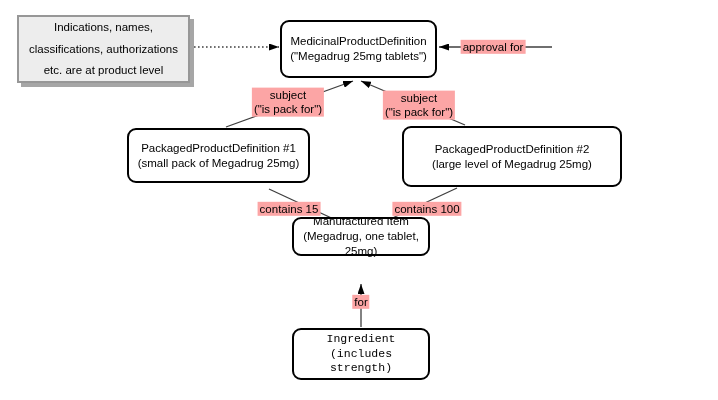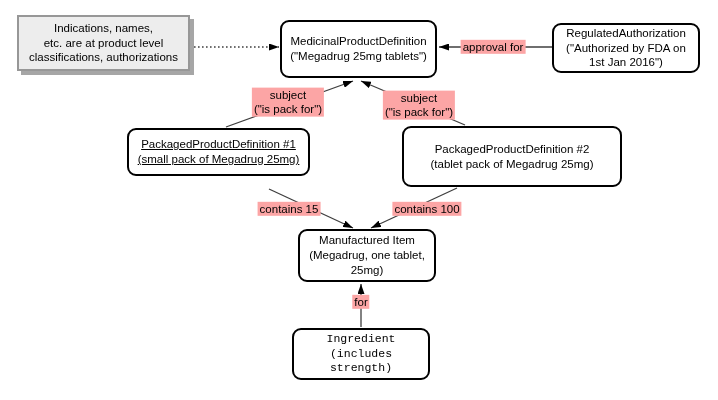--- a/index.html
+++ b/index.html
@@ -50,26 +50,26 @@
     background: #fca5a5;
     padding: 0 2px;
     font-size: 11.5px;
     line-height: 1.25;
     white-space: nowrap;
     text-align: center;
     color: #000000;
   }
 
   
-  #node-note        { left: 17px;  top: 15px;  width: 173px; height: 56px; }
+  #node-note        { left: 17px;  top: 15px;  width: 173px; height: 68px; gap: 7px; }
   #node-mpd         { left: 280px; top: 20px;  width: 157px; height: 58px; text-align: center; }
   #node-regauth     { left: 552px; top: 23px;  width: 148px; height: 50px; }
-  #node-ppd1        { left: 127px; top: 128px; width: 183px; height: 48px; text-decoration: underline; }
+  #node-ppd1        { left: 127px; top: 128px; width: 183px; height: 55px; }
   #node-ppd2        { left: 402px; top: 126px; width: 220px; height: 61px; }
-  #node-mi          { left: 292px; top: 229px; width: 138px; height: 53px; margin-left: 6px; }
+  #node-mi          { left: 292px; top: 217px; width: 138px; height: 39px; }
   #node-ingredient  { left: 292px; top: 328px; width: 138px; height: 52px; font-family: Liberation Mono, monospace; }
 
   #label-approval   { left: 493px; top: 47px;  }
   #label-subject-l  { left: 288px; top: 102px; }
   #label-subject-r  { left: 419px; top: 105px; }
   #label-contains10 { left: 289px; top: 209px; }
   #label-contains100{ left: 427px; top: 209px; }
   #label-for        { left: 361px; top: 302px; }
 </style>
 </head>
@@ -94,43 +94,38 @@
 
     <line x1="269" y1="189" x2="353" y2="228" stroke="#3f3f3f" stroke-width="1.3" marker-end="url(#arrow)"></line>
 
     <line x1="457" y1="188" x2="371" y2="228" stroke="#3f3f3f" stroke-width="1.3" marker-end="url(#arrow)"></line>
 
     <line x1="361" y1="327" x2="361" y2="284" stroke="#3f3f3f" stroke-width="1.3" marker-end="url(#arrow)"></line>
   </svg>
 
   <div class="note" id="node-note">
       <div>Indications, names,</div>
+      <div>classifications, authorizations</div>
       <div>etc. are at product level</div>
-      <div>classifications, authorizations</div>
     </div>
 
   <div class="node" id="node-mpd">
       <div>MedicinalProductDefinition</div>
       <div>("Megadrug 25mg tablets")</div>
     </div>
 
-  <div class="node" id="node-regauth">
-      <div>RegulatedAuthorization</div>
-      <div>("Authorized by FDA on</div>
-      <div>1st Jan 2016")</div>
-    </div>
 
   <div class="node" id="node-ppd1">
       <div>PackagedProductDefinition #1</div>
       <div>(small pack of Megadrug 25mg)</div>
     </div>
 
   <div class="node" id="node-ppd2">
       <div>PackagedProductDefinition #2</div>
-      <div>(tablet pack of Megadrug 25mg)</div>
+      <div>(large level of Megadrug 25mg)</div>
     </div>
 
   <div class="node" id="node-mi">
       <div>Manufactured Item</div>
       <div>(Megadrug, one tablet,</div>
       <div>25mg)</div>
     </div>
 
   <div class="node" id="node-ingredient">
       <div>Ingredient (includes</div>

